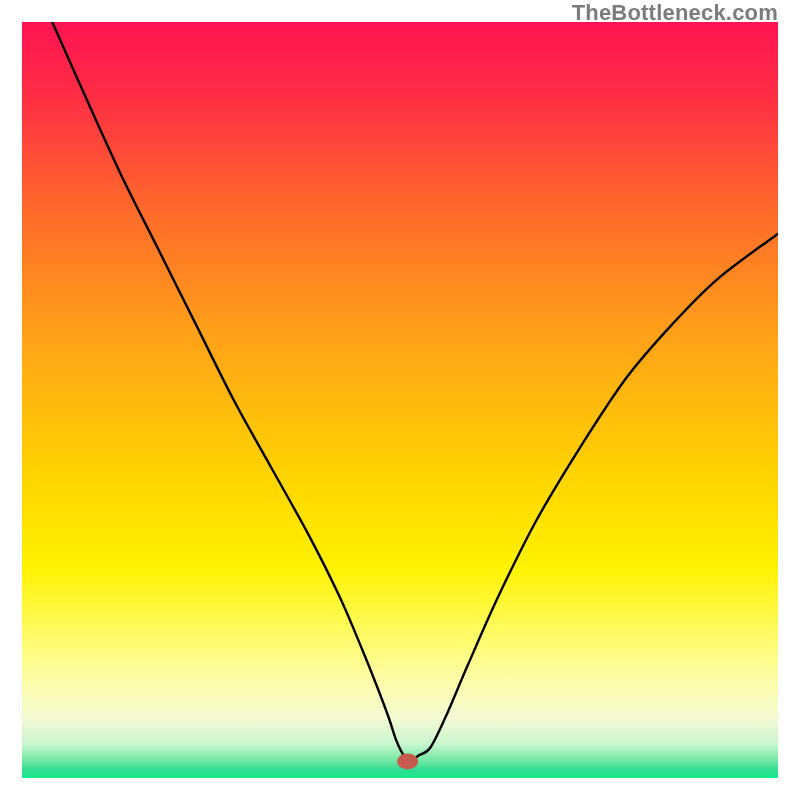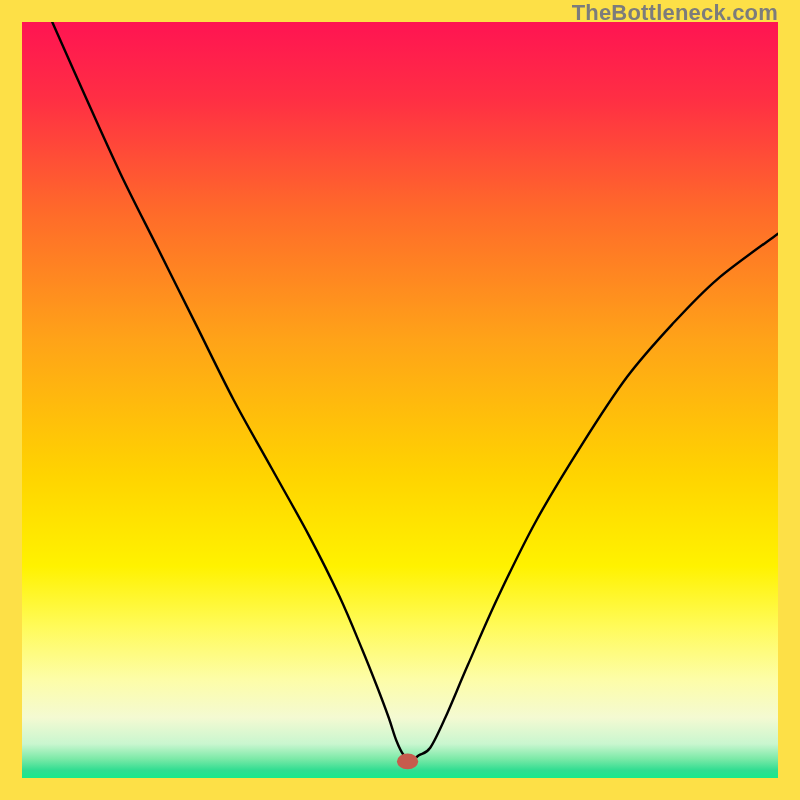--- a/index.html
+++ b/index.html
@@ -9,21 +9,21 @@
     height: 800px;
     overflow: hidden;
     background: #000;
     font-family: Arial, Helvetica, sans-serif;
   }
   .frame {
     position: absolute;
     top: 0; left: 0;
     width: 800px;
     height: 800px;
-    background: #fde047;
+    background: #ffffff;
   }
   .plot-area {
     position: absolute;
     top: 22px;
     left: 22px;
     width: 756px;
     height: 756px;
     overflow: hidden;
   }
   .watermark {

